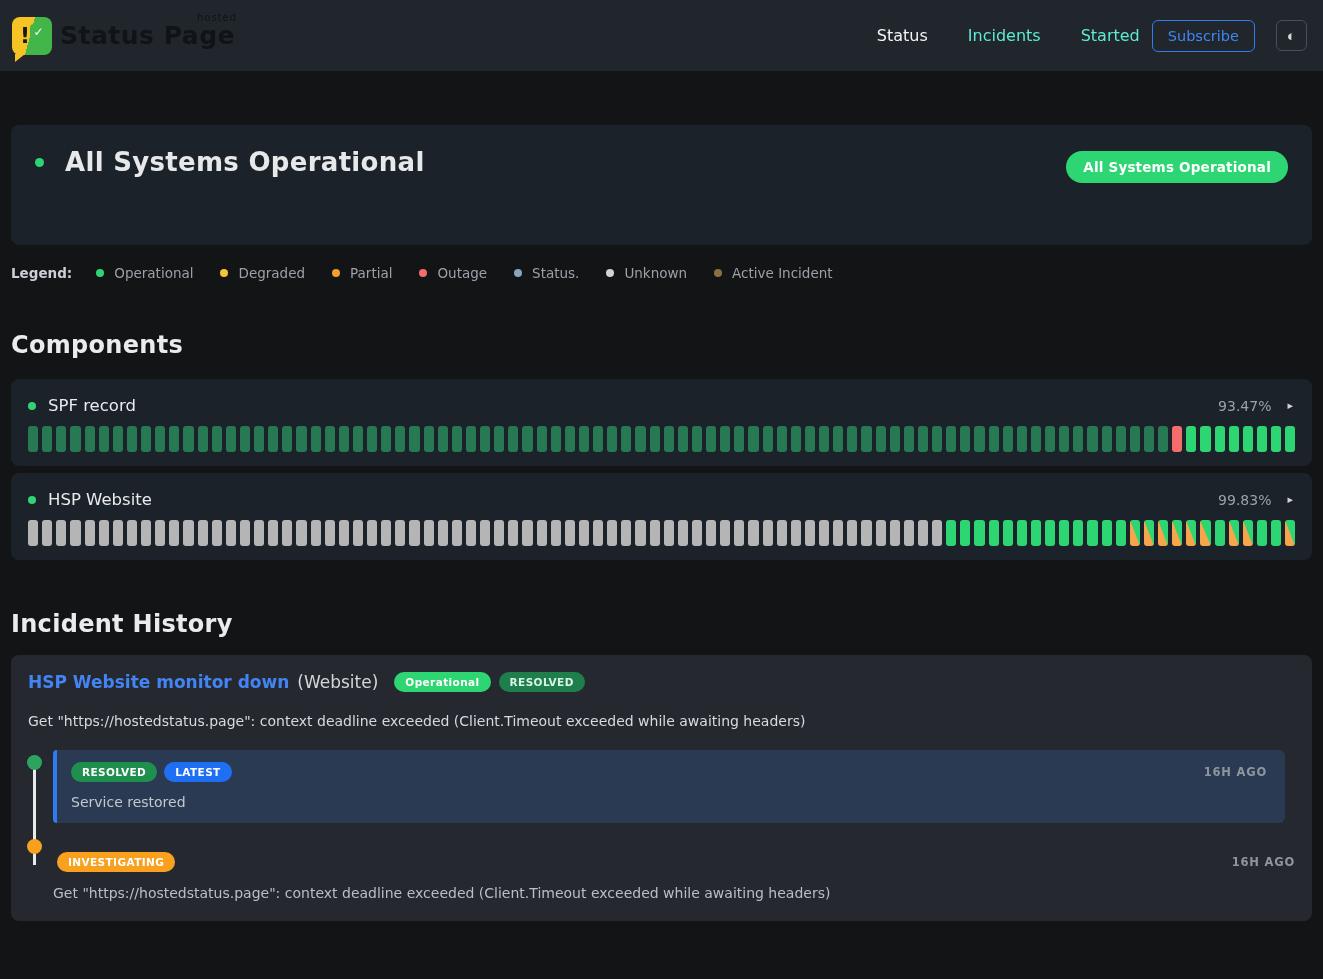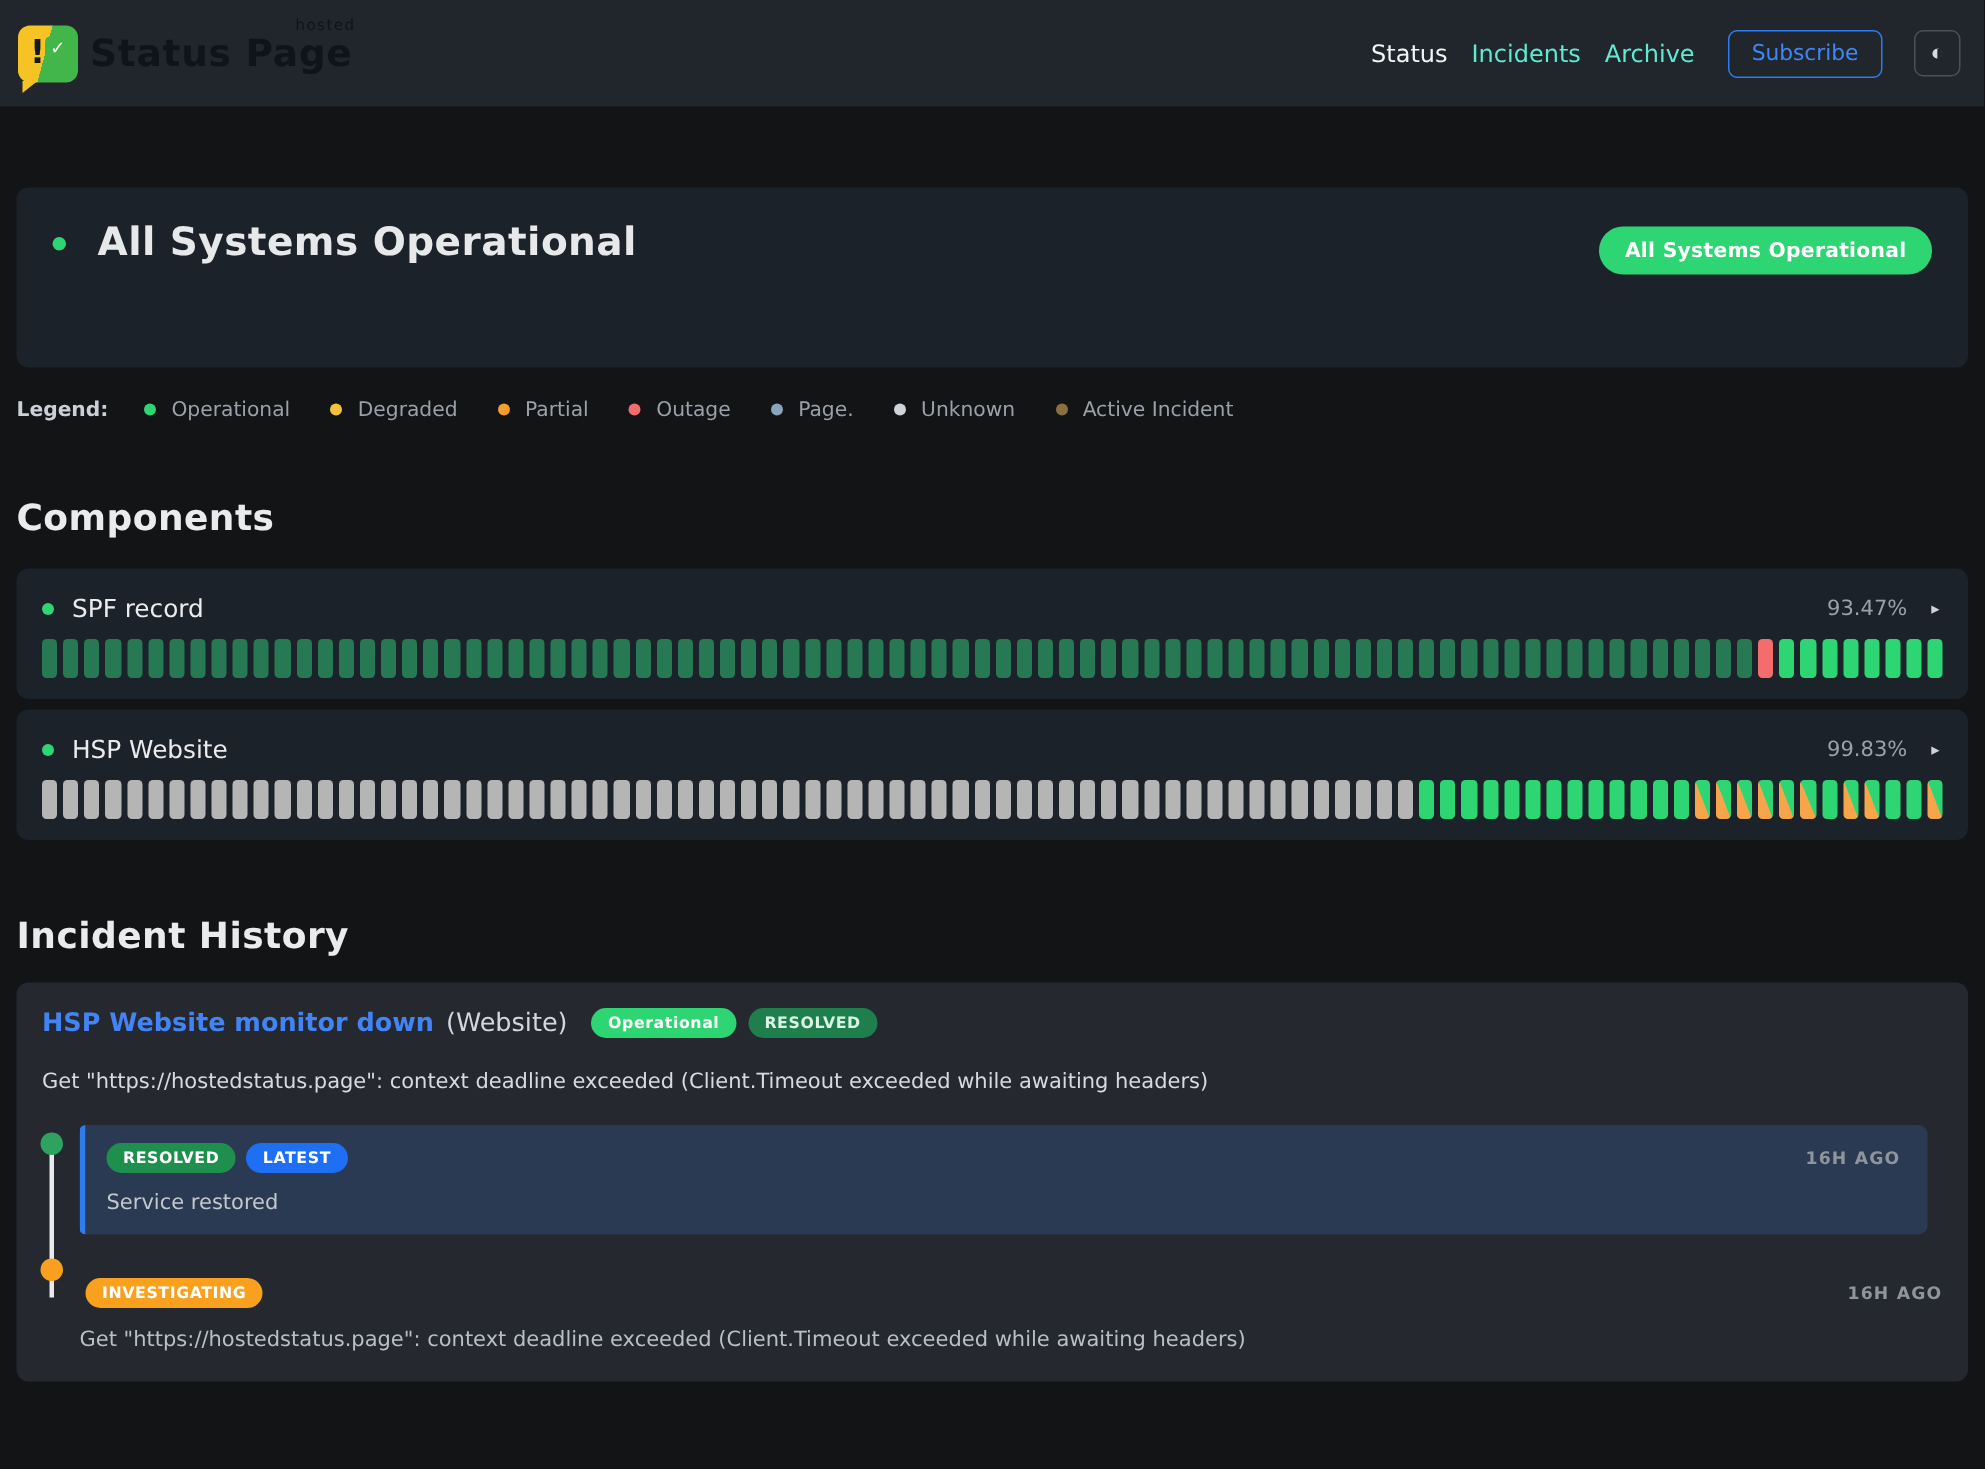--- a/index.html
+++ b/index.html
@@ -31,21 +31,21 @@
     font-weight: bold; font-size: 22px; line-height: 26px;
   }
   .logo-check {
     position: absolute; right: 5px; top: 7px; width: 17px; height: 16px;
     border-radius: 4px; background: #43b649; color: #ffffff;
     font-size: 12px; font-weight: bold; text-align: center; line-height: 16px;
   }
   .brand-text { position: relative; font-size: 25px; font-weight: bold; color: #101418; letter-spacing: 0.5px; }
   .brand-sup { position: absolute; top: -9px; right: -2px; font-size: 10px; font-weight: normal; color: #101418; letter-spacing: 1px; }
   .spacer { flex: 1; }
-  nav { display: flex; align-items: center; gap: 16px; margin-right: 22px; }
+  nav { display: flex; align-items: center; gap: 40px; margin-right: 12px; }
   .nav-link { font-size: 16px; color: #5eead4; text-decoration: none; cursor: pointer; }
   .nav-link.active { color: #f2f4f5; font-weight: 500; }
   .subscribe-btn {
     background: transparent; border: 1.5px solid #2e7cf0; color: #3e87f5;
     font-family: inherit; font-size: 14.5px; padding: 7px 15px; border-radius: 6px;
     cursor: pointer; margin-right: 21px;
   }
   .theme-toggle {
     width: 31px; height: 31px; border-radius: 6px; border: 1px solid #4a5058;
     background: transparent; color: #d6dadd; font-size: 15px; line-height: 1;
@@ -140,21 +140,21 @@
       </div>
       <div class="brand-text">
         <span>Status Page</span>
         <span class="brand-sup">hosted</span>
       </div>
     </div>
     <div class="spacer"></div>
     <nav>
       <a class="nav-link active">Status</a>
       <a class="nav-link">Incidents</a>
-      <a class="nav-link">Archive</a>
+      <a class="nav-link">Started</a>
     </nav>
     <button class="subscribe-btn">Subscribe</button>
     <button class="theme-toggle">
       <span>◐</span>
     </button>
   </header>
 
   <main>
 
     <section class="status-card">
@@ -178,21 +178,21 @@
       <span class="legend-item">
         <span class="dot dot-8" style="background: rgb(245, 158, 43);"></span>
         <span>Partial</span>
       </span>
       <span class="legend-item">
         <span class="dot dot-8" style="background: rgb(245, 108, 108);"></span>
         <span>Outage</span>
       </span>
       <span class="legend-item">
         <span class="dot dot-8" style="background: rgb(135, 166, 189);"></span>
-        <span>Page.</span>
+        <span>Status.</span>
       </span>
       <span class="legend-item">
         <span class="dot dot-8" style="background: rgb(207, 212, 217);"></span>
         <span>Unknown</span>
       </span>
       <span class="legend-item">
         <span class="dot dot-8" style="background: rgb(139, 111, 62);"></span>
         <span>Active Incident</span>
       </span>
     </div>

